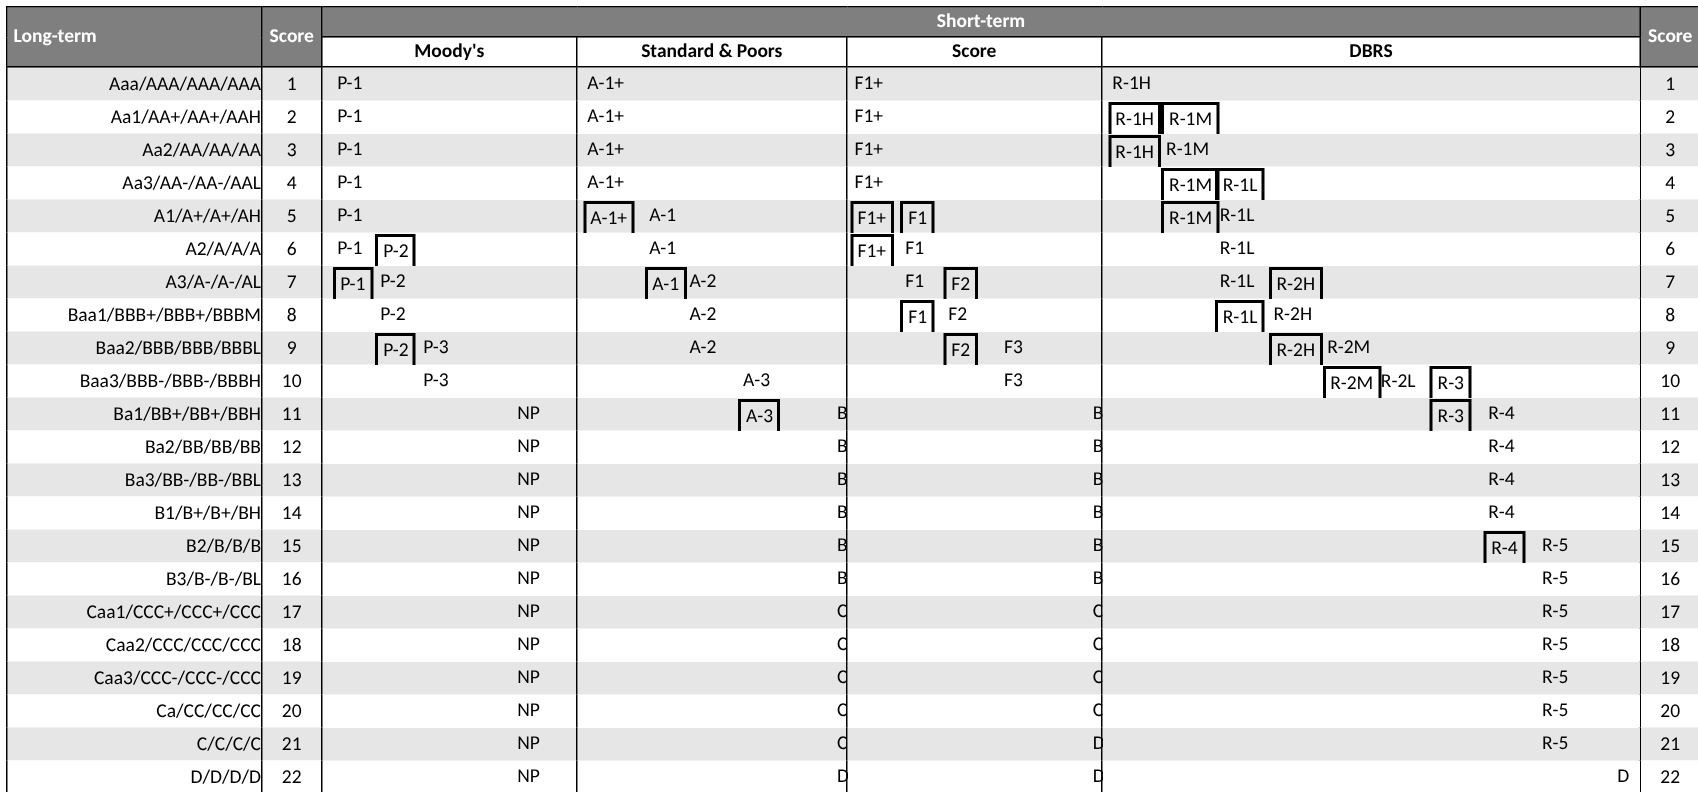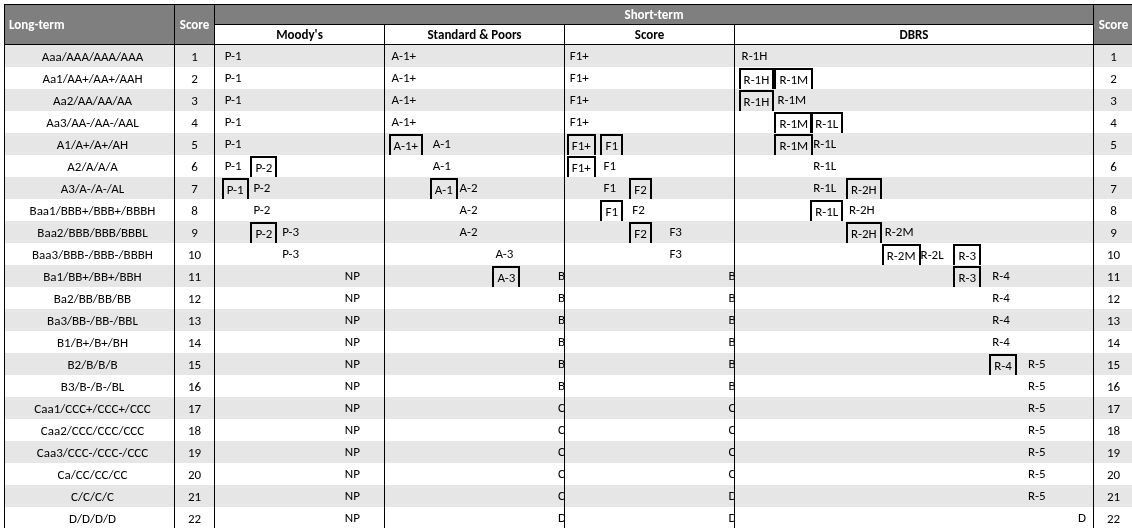--- a/index.html
+++ b/index.html
@@ -5,21 +5,21 @@
   body{margin:0;padding:4px;font-family:Calibri,Arial,sans-serif;font-size:13px;color:#000;width:1130px}
   table{border-collapse:collapse;width:100%;table-layout:fixed}
   th{background:#7f7f7f;color:#fff;font-weight:700;border:1px solid #000;padding:2px 4px}
   th.lt{text-align:left}
   th.score{width:40px}
   th.st{text-align:center}
   th.ag{background:#fff;color:#000;border-top:0;font-weight:700;text-align:center}
   td{padding:0;height:22px;border-left:1px solid #000;border-right:1px solid #000;vertical-align:middle}
   tr.odd td{background:#e6e6e6}
   tr.even td{background:#fff}
-  td.lt{padding-left:6px;text-align:center}
+  td.lt{padding-left:6px;text-align:right}
   td.sc{text-align:center}
   td.ag{position:relative}
   .cells{position:absolute;top:0;left:0;right:0;bottom:0;display:flex}
   .cell{font-size:13px;line-height:20px;padding:0 3px;white-space:nowrap}
   .cell.box{border:2px solid #000;border-radius:0}
   tbody tr:last-child td{border-bottom:4px solid #14532d}
 </style>
 </head>
 <body>
 
@@ -229,21 +229,21 @@
         </td>
         <td class="ag">
           <div class="cells">
             <span class="cell" style="position: absolute; left: 21%; top: 1px;">R-1L</span>
             <span class="cell box" style="position: absolute; left: 31%; top: 1px;">R-2H</span>
           </div>
         </td>
         <td class="sc">7</td>
       </tr>
       <tr class="even">
-        <td class="lt">Baa1/BBB+/BBB+/BBBH</td>
+        <td class="lt">Baa1/BBB+/BBB+/BBBM</td>
         <td class="sc">8</td>
         <td class="ag">
           <div class="cells">
             <span class="cell" style="position: absolute; left: 21%; top: 1px;">P-2</span>
           </div>
         </td>
         <td class="ag">
           <div class="cells">
             <span class="cell" style="position: absolute; left: 40%; top: 1px;">A-2</span>
           </div>

